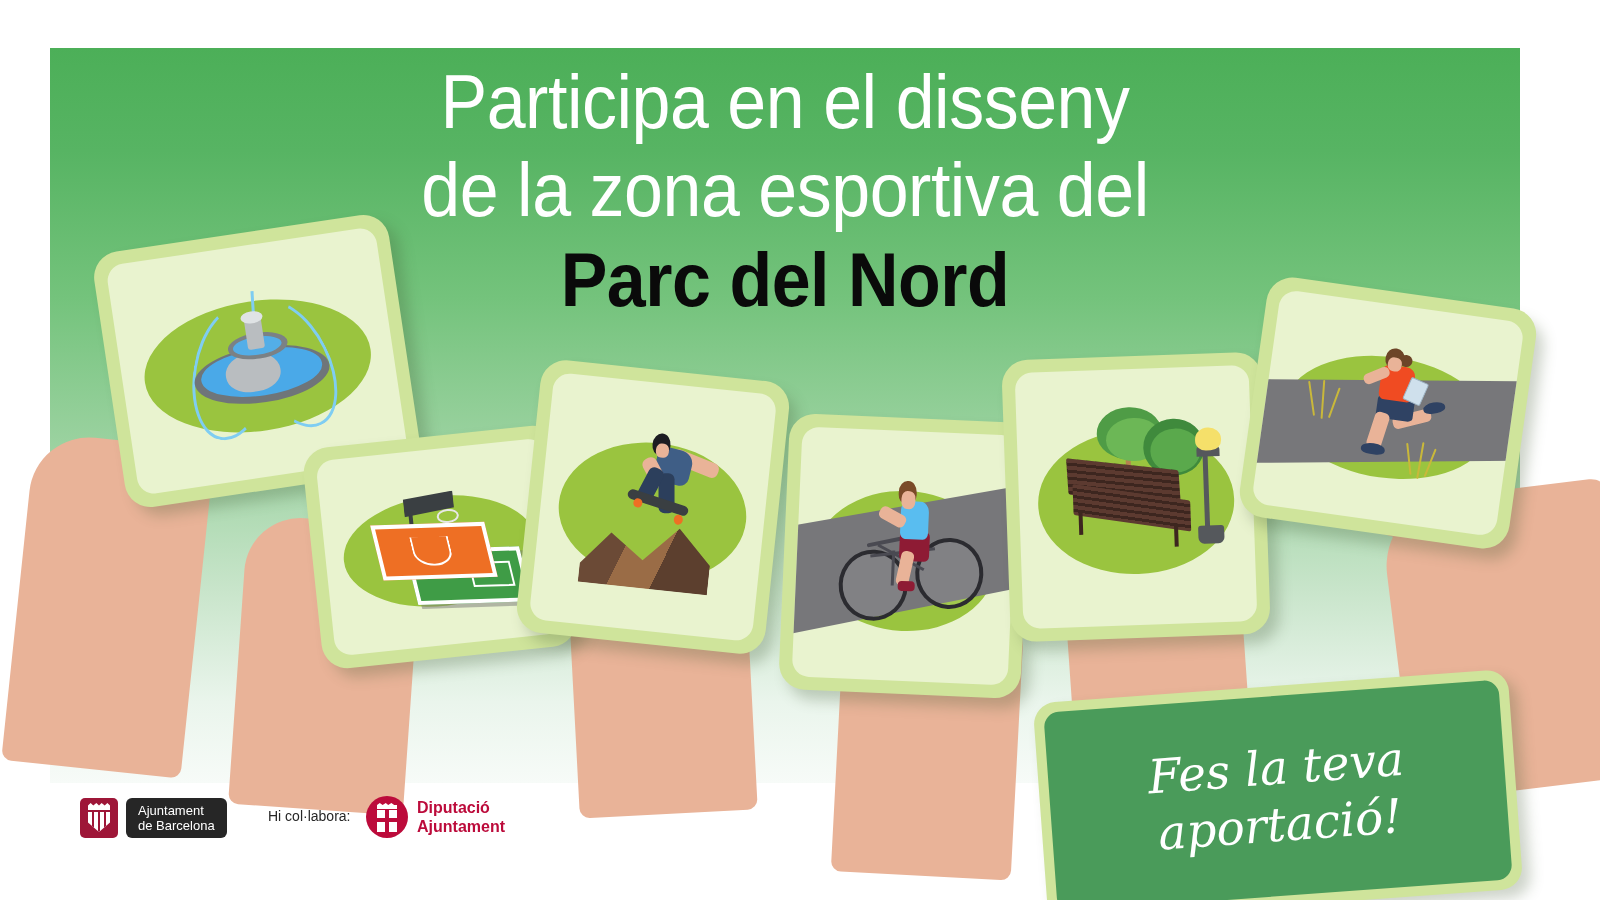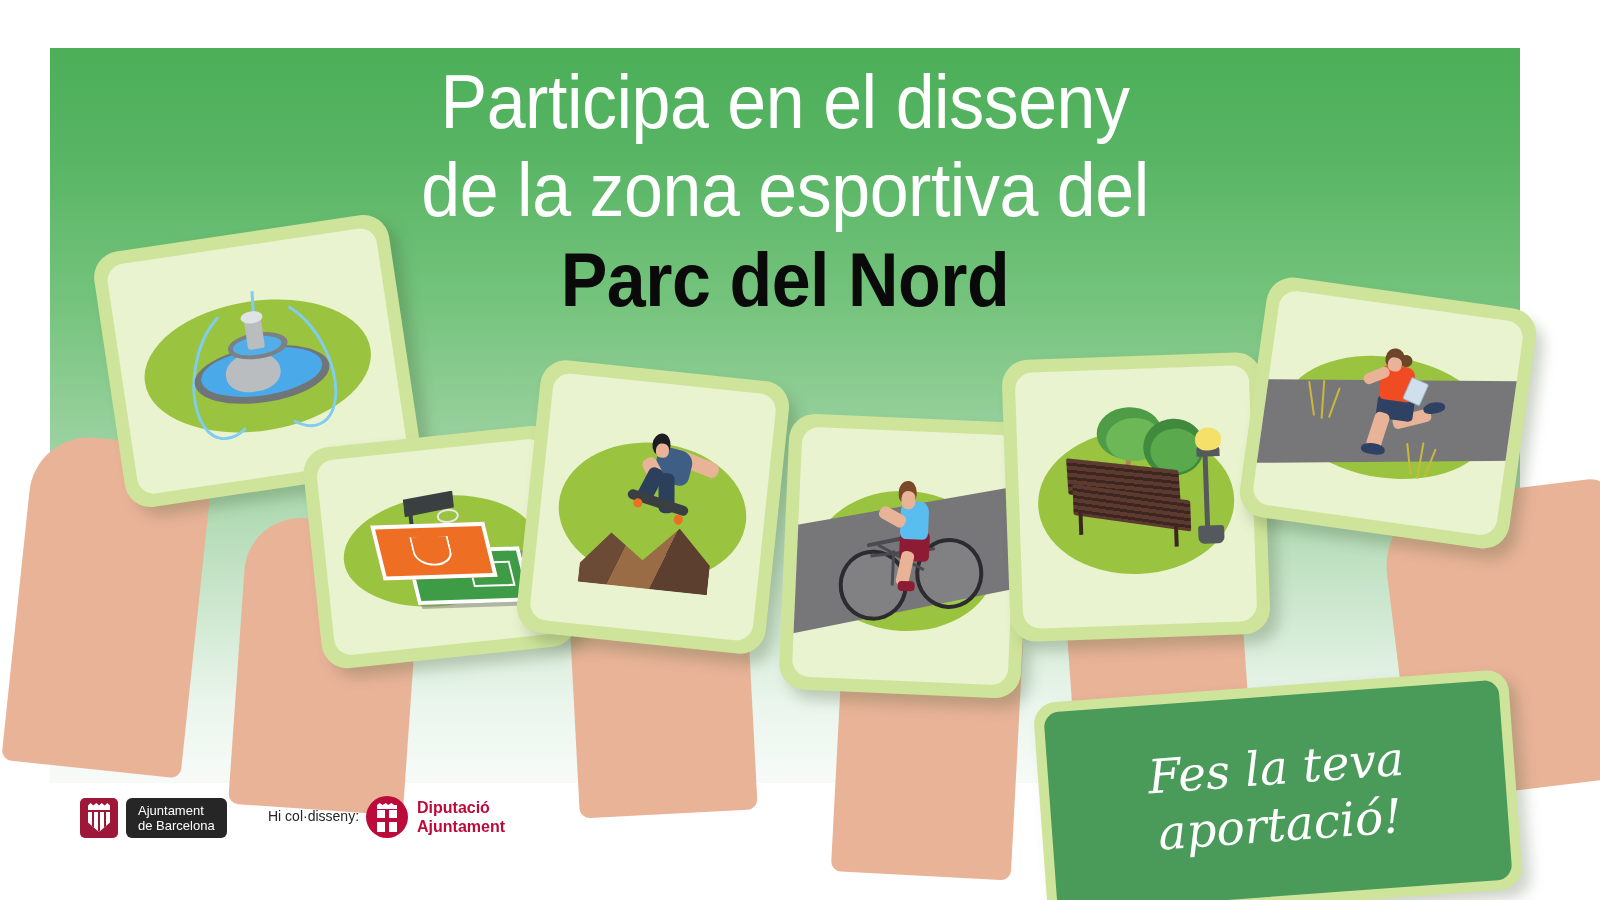--- a/index.html
+++ b/index.html
@@ -351,21 +351,21 @@
         <div class="crown"></div>
         <div class="shield-body"></div>
         <div class="shield-bars"></div>
       </div>
       <div class="aj-name">
         <span>Ajuntament</span>
         <span>de Barcelona</span>
       </div>
     </div>
 
-    <div class="collab">Hi col·disseny:</div>
+    <div class="collab">Hi col·labora:</div>
 
     <div class="logo-dip">
       <div class="dip-circle">
         <div class="dip-crown"></div>
         <div class="dip-field"></div>
         <div class="dip-cross-v"></div>
         <div class="dip-cross-h"></div>
       </div>
       <div class="dip-name">
         <span>Diputació</span><br>

